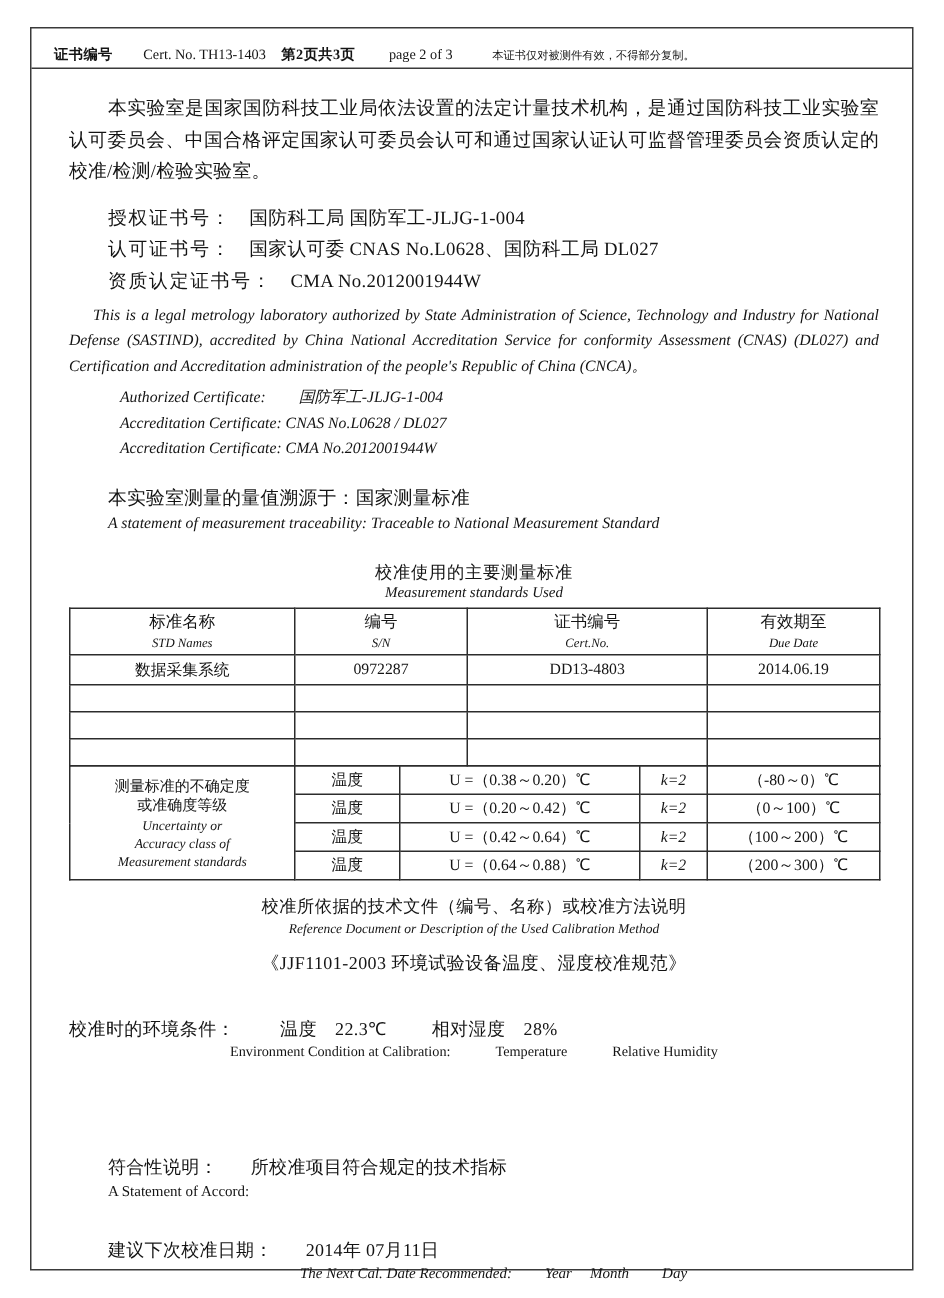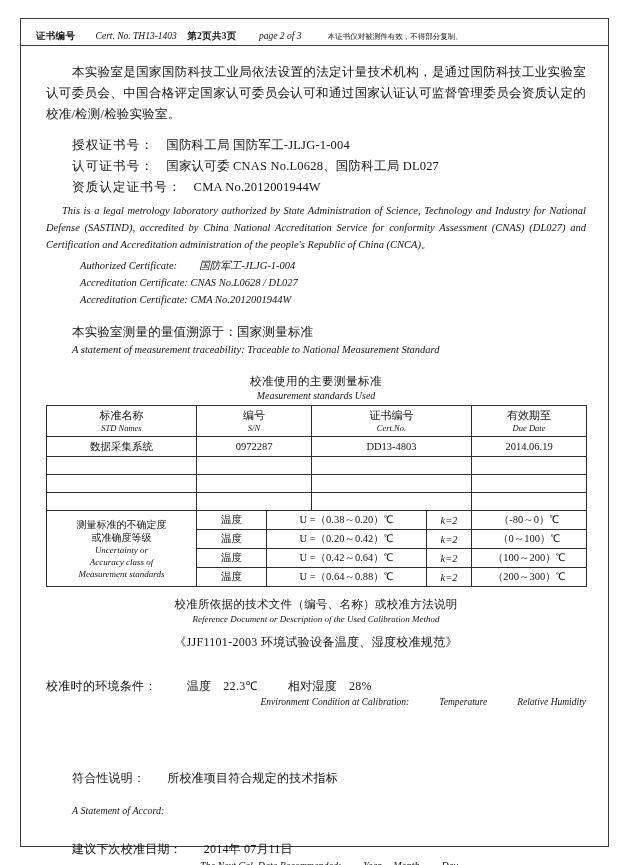--- a/index.html
+++ b/index.html
@@ -38,21 +38,20 @@
     width: 560px;
     font-size: 9.5px;
     white-space: nowrap;
   }
   .header-row .cn {
     font-family: "Liberation Serif", serif;
     font-weight: bold;
     letter-spacing: 0.3px;
   }
   .header-row .en {
-    font-style: italic;
     padding-left: 12px;
   }
   .header-row .small {
     font-size: 7.5px;
     margin-left: 24px;
   }
   .header-rule {
     position: absolute;
     left: 21px;
     top: 45px;
@@ -194,37 +193,34 @@
     letter-spacing: 0.3px;
   }
 
   .env-row {
     font-size: 12px;
     text-align: left;
     letter-spacing: 0.3px;
   }
   .env-row-en {
     font-size: 9.5px;
-    font-style: italic;
-    text-align: right;
+    text-align: center;
     line-height: 15px;
   }
   .spacer-w { display:inline-block; width: 30px; }
 
   .accord-cn {
     font-size: 12px;
     letter-spacing: 0.2px;
     padding-left: 26px;
   }
   .accord-en {
     font-size: 10px;
-    font-style: italic;
     padding-left: 26px;
     line-height: 16px;
-    margin-top: 16px;
   }
   .next-cn {
     font-size: 12px;
     letter-spacing: 0.2px;
     padding-left: 26px;
   }
   .next-en {
     font-size: 10px;
     font-style: italic;
     padding-left: 26px;

